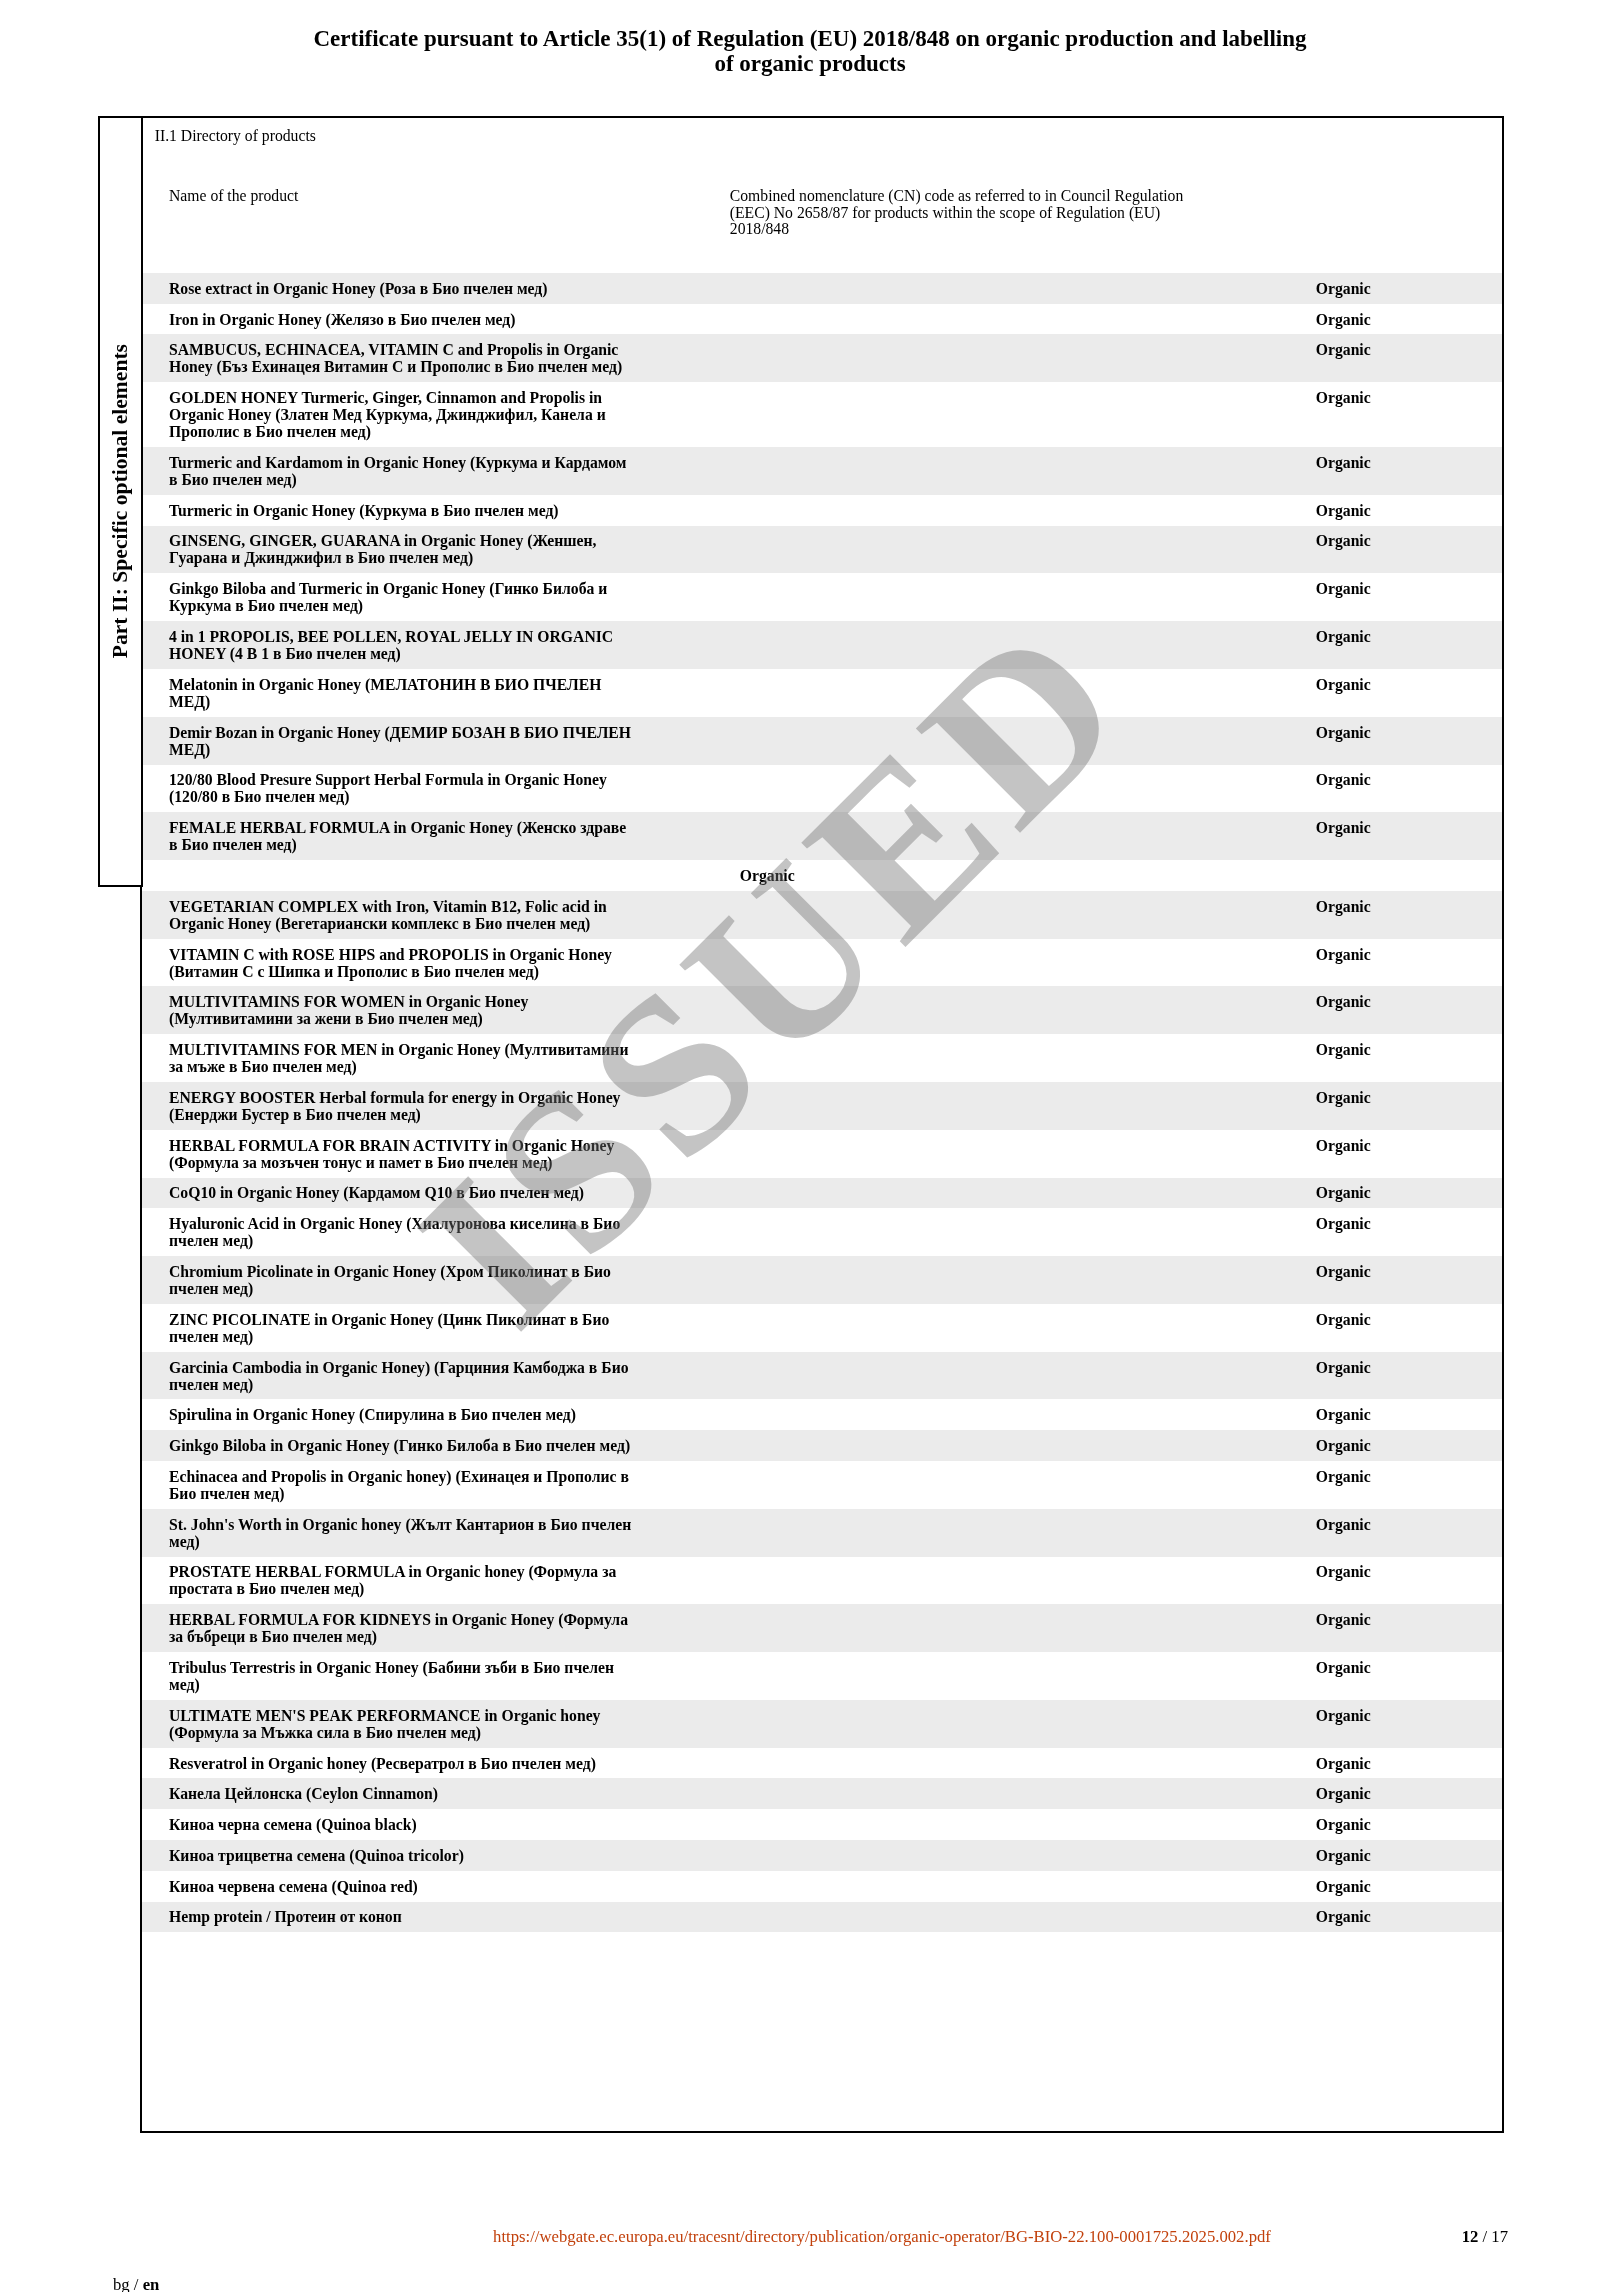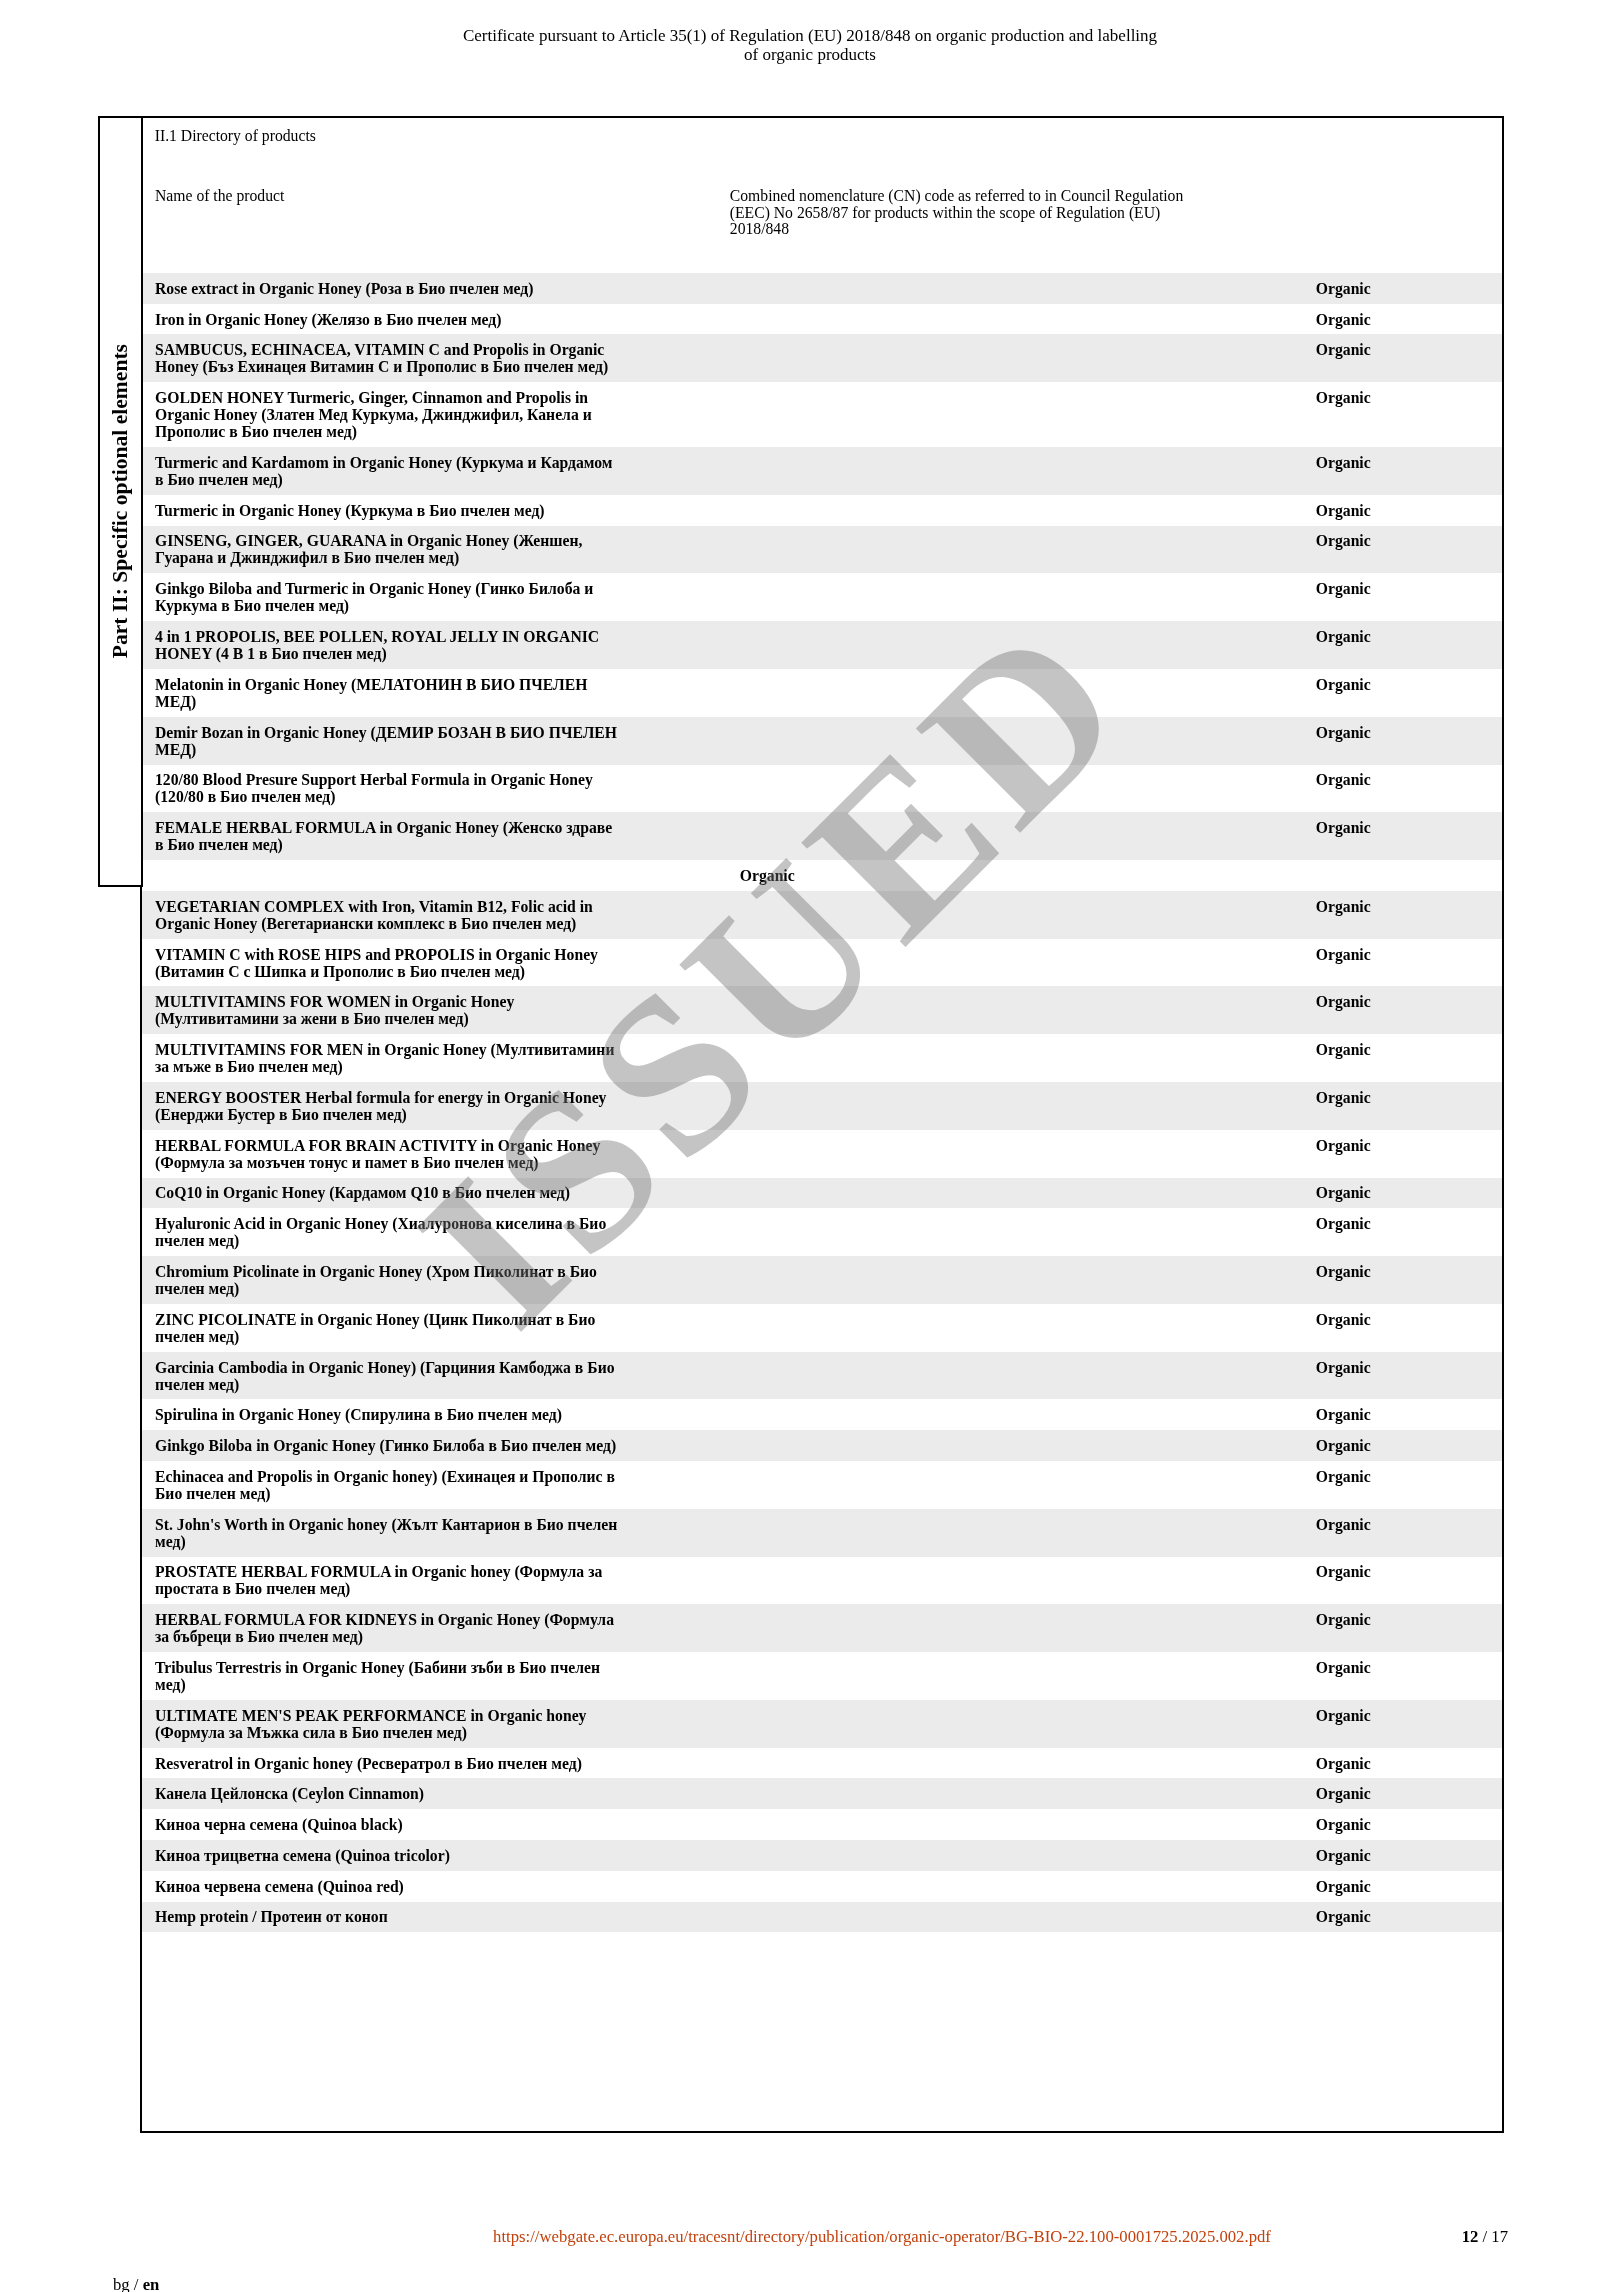--- a/index.html
+++ b/index.html
@@ -9,21 +9,21 @@
     width:1620px; height:2293px;
     background:#ffffff;
     font-family:"Liberation Serif", serif;
     color:#000;
     margin:0 auto;
     overflow:hidden;
   }
   .doc-title {
     position:absolute; top:25.5px; left:0; right:0;
     text-align:center;
-    font-weight:normal; font-size:17px; line-height:1.12;
+    font-weight:bold; font-size:23px; line-height:1.12;
   }
   .sidebar-box {
     position:absolute; left:98px; top:116px;
     width:45px; height:771px;
     border:2.9px solid #000;
     background:#fff;
     display:flex; align-items:center; justify-content:center;
     z-index:2;
   }
   .sidebar-label {
@@ -36,21 +36,21 @@
     position:absolute; left:140px; top:116px;
     width:1364px; height:2017px;
     border:2px solid #000000;
     background:#fff;
   }
   .section-heading {
     margin:8.8px 0 0 12.7px;
     font-size:15.7px;
   }
   .thead { display:flex; margin-top:43px; font-size:15.7px; line-height:16.7px; }
-  .col-name  { width:576px; padding-left:13px; }
+  .col-name  { width:576px; padding-left:27px; }
   .col-cn    { width:588px; padding-left:11.8px; }
   .col-cn .inner { display:inline-block; max-width:461px; }
   .col-status{ flex:1; padding-left:9.8px; }
   .tbody { margin-top:35px; }
   .row {
     display:flex;
     padding:6.9px 0;
     font-weight:bold; font-size:15.7px; line-height:17px;
   }
   .row.shaded { background:#ebebeb; }

